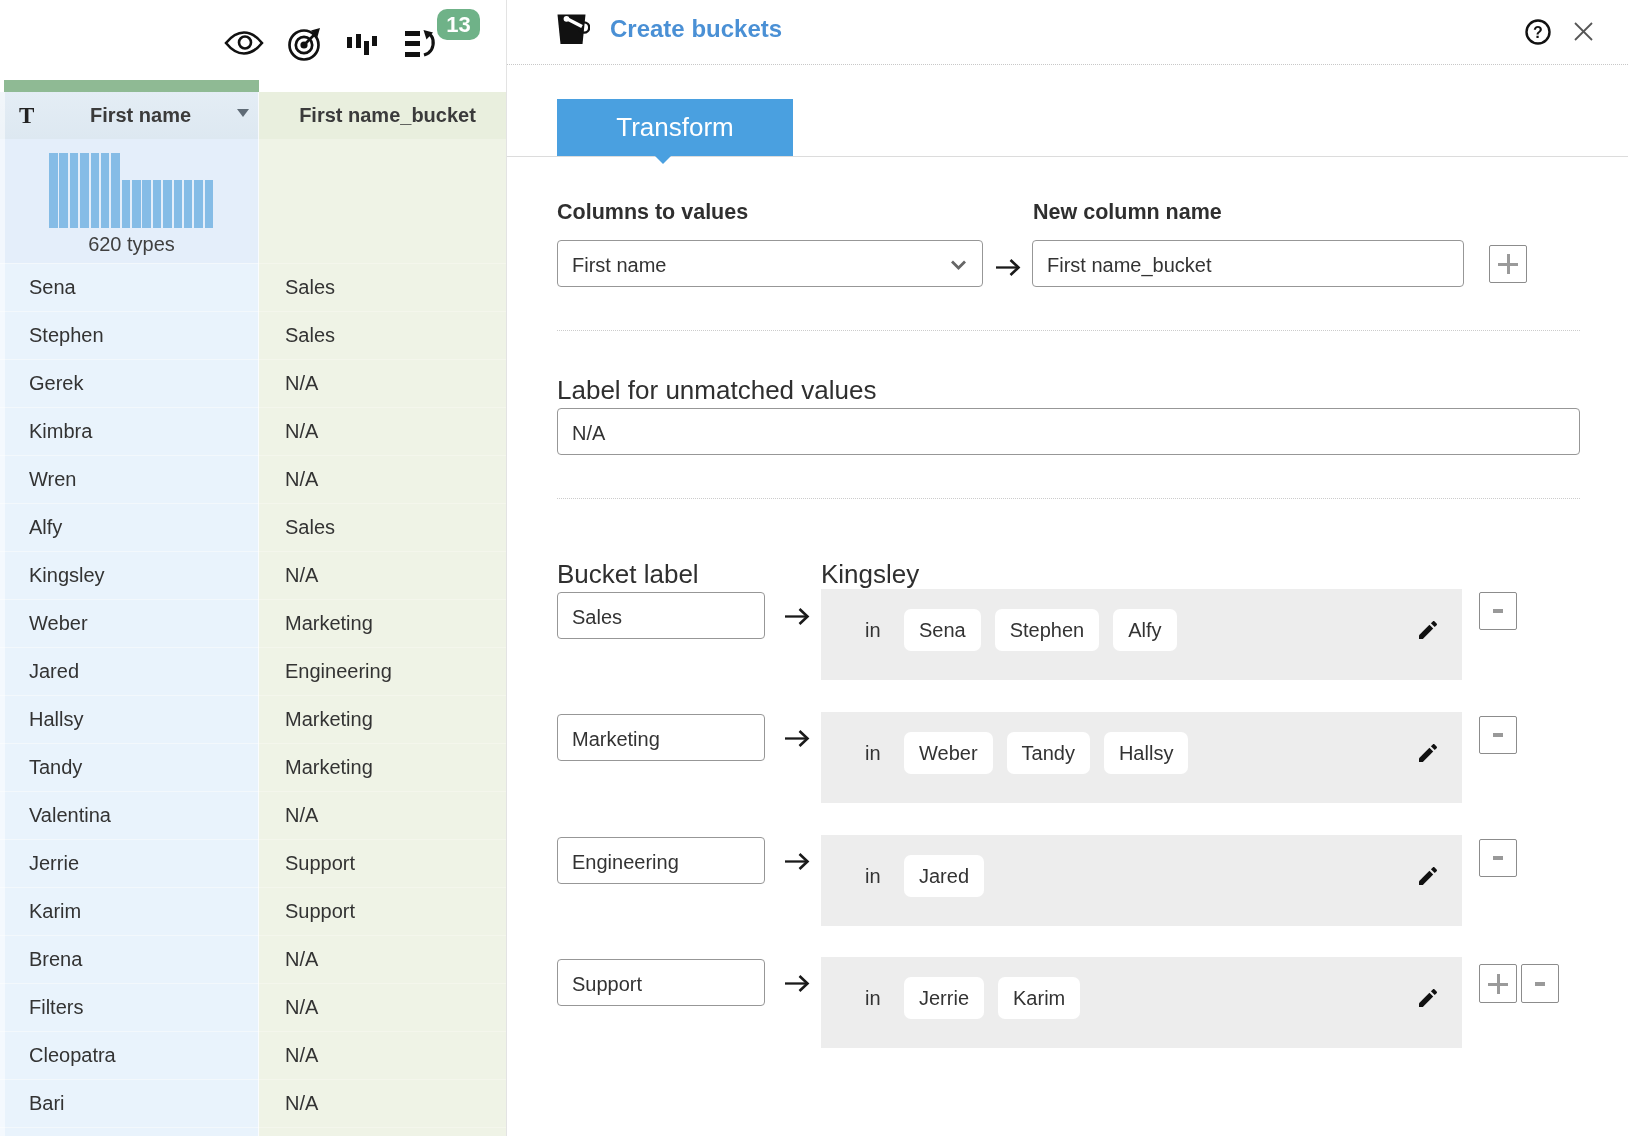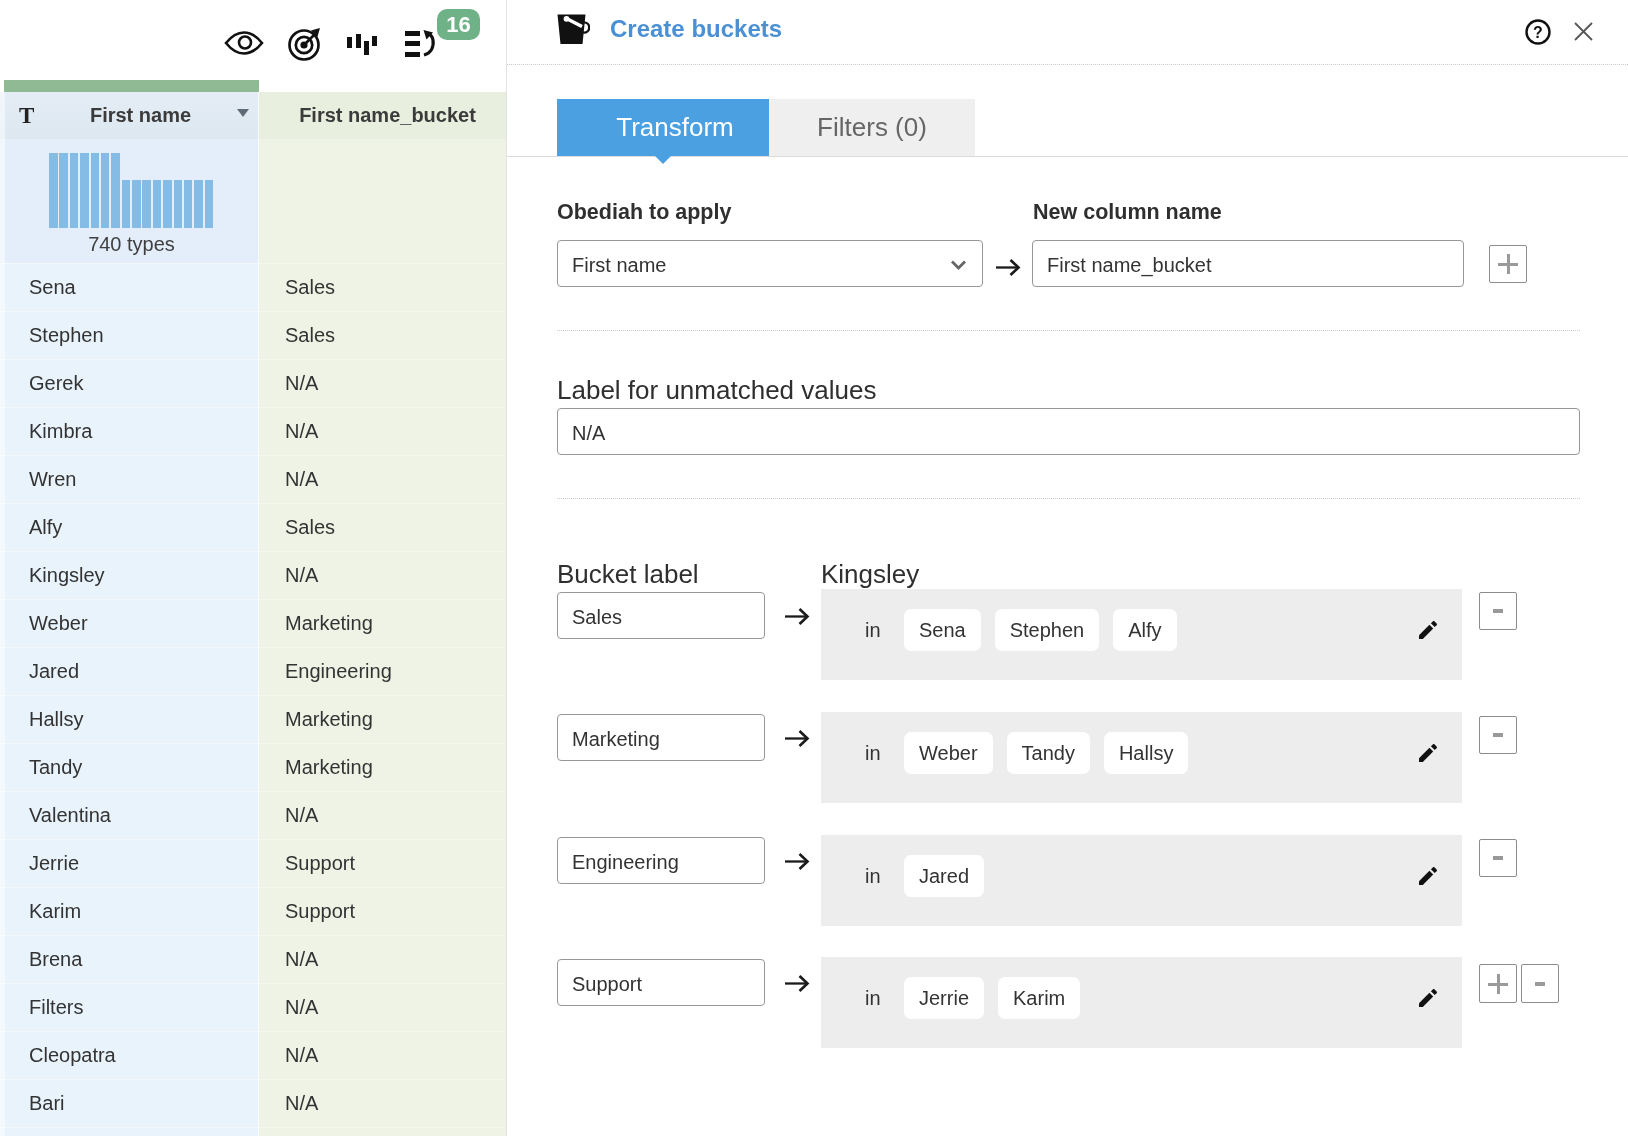--- a/index.html
+++ b/index.html
@@ -52,21 +52,21 @@
 <div class="abs" style="left:356px;top:34px;width:5px;height:14px;background:#111;"></div>
 <div class="abs" style="left:364px;top:41px;width:5px;height:14px;background:#111;"></div>
 <div class="abs" style="left:372px;top:36px;width:5px;height:10px;background:#111;"></div>
 <div class="abs" style="left:405px;top:31px;width:15px;height:5px;background:#111;"></div>
 <div class="abs" style="left:405px;top:41px;width:15px;height:5px;background:#111;"></div>
 <div class="abs" style="left:405px;top:52px;width:15px;height:5px;background:#111;"></div>
 <svg class="abs" style="left:421px;top:28px;" width="18" height="30" viewBox="0 0 18 30">
  <path d="M3 27 C10 25 13 19 12 12 C11.4 8.6 9.5 6.5 7 5.5" fill="none" stroke="#111" stroke-width="3.2"></path>
  <path d="M2.5 2 L12 4.5 L5.5 11.5 Z" fill="#111"></path>
 </svg>
-<div class="abs" style="left:437px;top:9px;width:43px;height:31px;background:#6fb288;border-radius:10px;color:#fff;font-size:22px;font-weight:bold;text-align:center;line-height:31px;">16</div>
+<div class="abs" style="left:437px;top:9px;width:43px;height:31px;background:#6fb288;border-radius:10px;color:#fff;font-size:22px;font-weight:bold;text-align:center;line-height:31px;">13</div>
 
 <div class="abs" style="left:4px;top:80px;width:255px;height:12px;background:#8fba94;"></div>
 <div class="abs" style="left:0;top:92px;width:5px;height:1044px;background:rgba(255,255,255,0.5);z-index:5;"></div>
 <div id="hdr1"></div>
 <div id="hdr2"></div>
 <div class="abs" style="left:19px;top:103px;font-family:'Liberation Serif',serif;font-weight:bold;font-size:23px;color:#222;">T</div>
 <div class="abs" style="left:11px;top:92px;width:259px;height:47px;text-align:center;line-height:47px;font-weight:bold;font-size:20px;color:#3b3b3b;">First name</div>
 <div class="abs" style="left:237px;top:109px;width:0;height:0;border-left:6px solid transparent;border-right:6px solid transparent;border-top:8px solid #5f6b76;"></div>
 <div class="abs" style="left:264px;top:92px;width:247px;height:47px;text-align:center;line-height:47px;font-weight:bold;font-size:20px;color:#3b3b3b;">First name_bucket</div>
 <div id="cell1">
@@ -79,21 +79,21 @@
     <div style="position:absolute;left:111.3px;top:14px;width:8.5px;height:75px;background:#85bce6;"></div>
     <div style="position:absolute;left:121.7px;top:41px;width:8.5px;height:48px;background:#85bce6;"></div>
     <div style="position:absolute;left:132.0px;top:41px;width:8.5px;height:48px;background:#85bce6;"></div>
     <div style="position:absolute;left:142.4px;top:41px;width:8.5px;height:48px;background:#85bce6;"></div>
     <div style="position:absolute;left:152.8px;top:41px;width:8.5px;height:48px;background:#85bce6;"></div>
     <div style="position:absolute;left:163.2px;top:41px;width:8.5px;height:48px;background:#85bce6;"></div>
     <div style="position:absolute;left:173.6px;top:41px;width:8.5px;height:48px;background:#85bce6;"></div>
     <div style="position:absolute;left:183.9px;top:41px;width:8.5px;height:48px;background:#85bce6;"></div>
     <div style="position:absolute;left:194.3px;top:41px;width:8.5px;height:48px;background:#85bce6;"></div>
     <div style="position:absolute;left:204.7px;top:41px;width:8.5px;height:48px;background:#85bce6;"></div>
-    <div style="position:absolute;left:2px;top:94px;width:259px;text-align:center;font-size:20px;color:#3f3f3f;">740 types</div>
+    <div style="position:absolute;left:2px;top:94px;width:259px;text-align:center;font-size:20px;color:#3f3f3f;">620 types</div>
   </div>
 <div id="cell2"></div>
 <div class="abs" style="left:0;top:263px;">
 <div class="row">
       <div class="c1"></div>
       <div class="c2"></div>
       <div class="nm">Sena</div>
       <div class="bk">Sales</div>
     </div>
 <div class="row">
@@ -218,24 +218,23 @@
       <svg class="abs" style="left:1018px;top:19px;" width="26" height="26" viewBox="0 0 26 26">
  <circle cx="13" cy="13" r="11.5" fill="none" stroke="#111" stroke-width="2.4"></circle>
  <text x="13" y="19" text-anchor="middle" font-family="Liberation Sans" font-size="16" font-weight="bold" fill="#111">?</text>
 </svg>
       <svg class="abs" style="left:1066px;top:21px;" width="21" height="21" viewBox="0 0 21 21">
  <line x1="2" y1="2" x2="19" y2="19" stroke="#555" stroke-width="1.8"></line>
  <line x1="19" y1="2" x2="2" y2="19" stroke="#555" stroke-width="1.8"></line>
 </svg>
     </div>
 <div class="tab" id="tab1">Transform</div>
-<div class="tab" id="tab2">Filters (0)</div>
 <div id="tabline"></div>
 <div id="tabptr"></div>
-<div class="lblb" style="left:50px;top:200px;">Obediah to apply</div>
+<div class="lblb" style="left:50px;top:200px;">Columns to values</div>
 <div class="lblb" style="left:526px;top:200px;">New column name</div>
 <div class="inp" style="left:50px;top:240px;width:426px;">First name</div>
 <svg class="abs" style="left:443px;top:259px;" width="17" height="12" viewBox="0 0 17 12">
  <path d="M2 2.5 L8.5 9 L15 2.5" fill="none" stroke="#666" stroke-width="2.8"></path>
 </svg>
 <svg class="abs" style="left:488px;top:258px;" width="26" height="19" viewBox="0 0 26 19">
  <line x1="1" y1="9.5" x2="22" y2="9.5" stroke="#1a1a1a" stroke-width="2.3"></line>
  <path d="M15.5 2 L23.5 9.5 L15.5 17" fill="none" stroke="#1a1a1a" stroke-width="2.6"></path>
 </svg>
 <div class="inp" style="left:525px;top:240px;width:432px;">First name_bucket</div>

